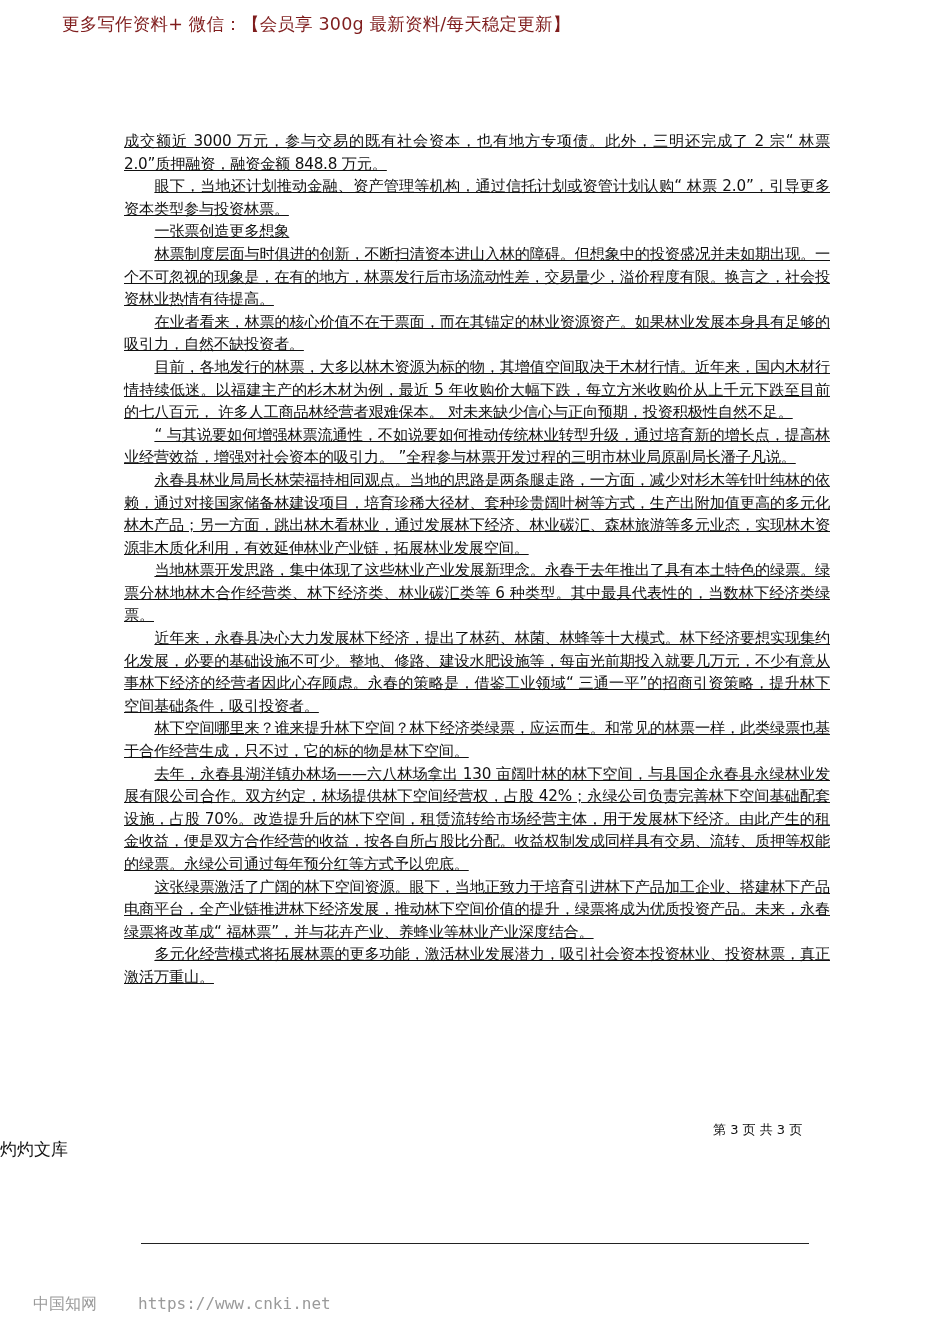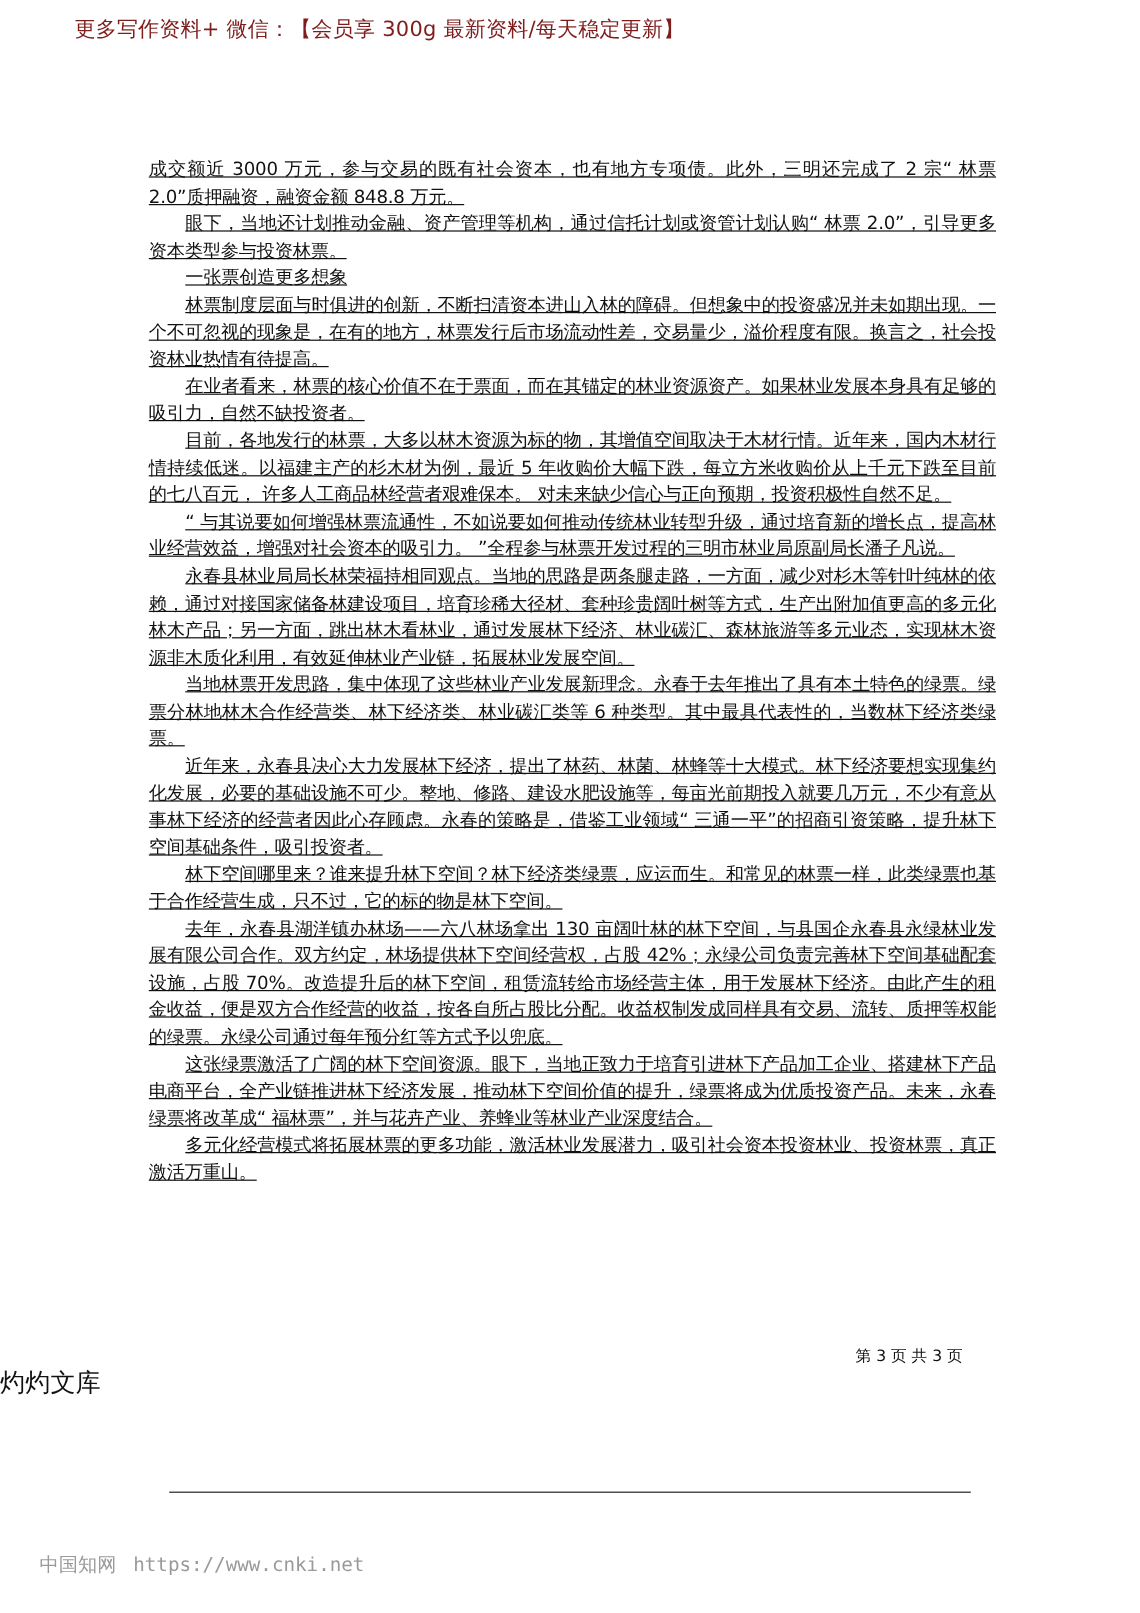--- a/index.html
+++ b/index.html
@@ -5,26 +5,26 @@
   html, body { margin: 0; padding: 0; background: #ffffff; }
   body { width: 950px; height: 1344px; position: relative; overflow: hidden;
          font-family: "DejaVu Sans", "Liberation Sans", sans-serif; color: #111; }
   .promo { position: absolute; left: 62px; top: 12px; font-size: 17.5px; color: #7f1d1d;
            white-space: nowrap; letter-spacing: 0.2px; }
   .body-text { position: absolute; left: 124px; top: 130px; width: 706px; text-decoration: underline; }
   .para { margin: 0; font-size: 15.2px; line-height: 22.6px; text-align: justify;
           text-indent: 2em; letter-spacing: -0.2px; }
   .para.noindent { text-indent: 0; }
   .page-num { position: absolute; left: 713px; top: 1121px; font-size: 13px; color: #111; }
-  .lib-name { position: absolute; left: 0px; top: 1138px; font-size: 21px; color: #111; }
+  .lib-name { position: absolute; left: 0px; top: 1138px; font-size: 17px; color: #111; }
   .rule { position: absolute; left: 141px; top: 1243px; width: 668px; height: 0;
           border-top: 1.5px solid #222; }
   .cnki { position: absolute; left: 33px; top: 1294px; font-size: 16px; color: #9a9a9a;
           font-family: "DejaVu Sans Mono", "Liberation Mono", monospace; white-space: nowrap; }
-  .cnki .cn-name { margin-right: 14px; font-family: Liberation Sans, sans-serif; }
+  .cnki .cn-name { margin-right: 41px; font-family: Liberation Sans, sans-serif; }
 </style>
 </head>
 <body>
 
 <div class="promo">更多写作资料+ 微信：【会员享 300g 最新资料/每天稳定更新】</div>
 
 <div class="body-text">
   <p class="para noindent">成交额近 3000 万元，参与交易的既有社会资本，也有地方专项债。此外，三明还完成了 2 宗“ 林票 2.0”质押融资，融资金额 848.8 万元。</p>
   <p class="para">眼下，当地还计划推动金融、资产管理等机构，通过信托计划或资管计划认购“ 林票 2.0”，引导更多资本类型参与投资林票。</p>
   <p class="para">一张票创造更多想象</p>

